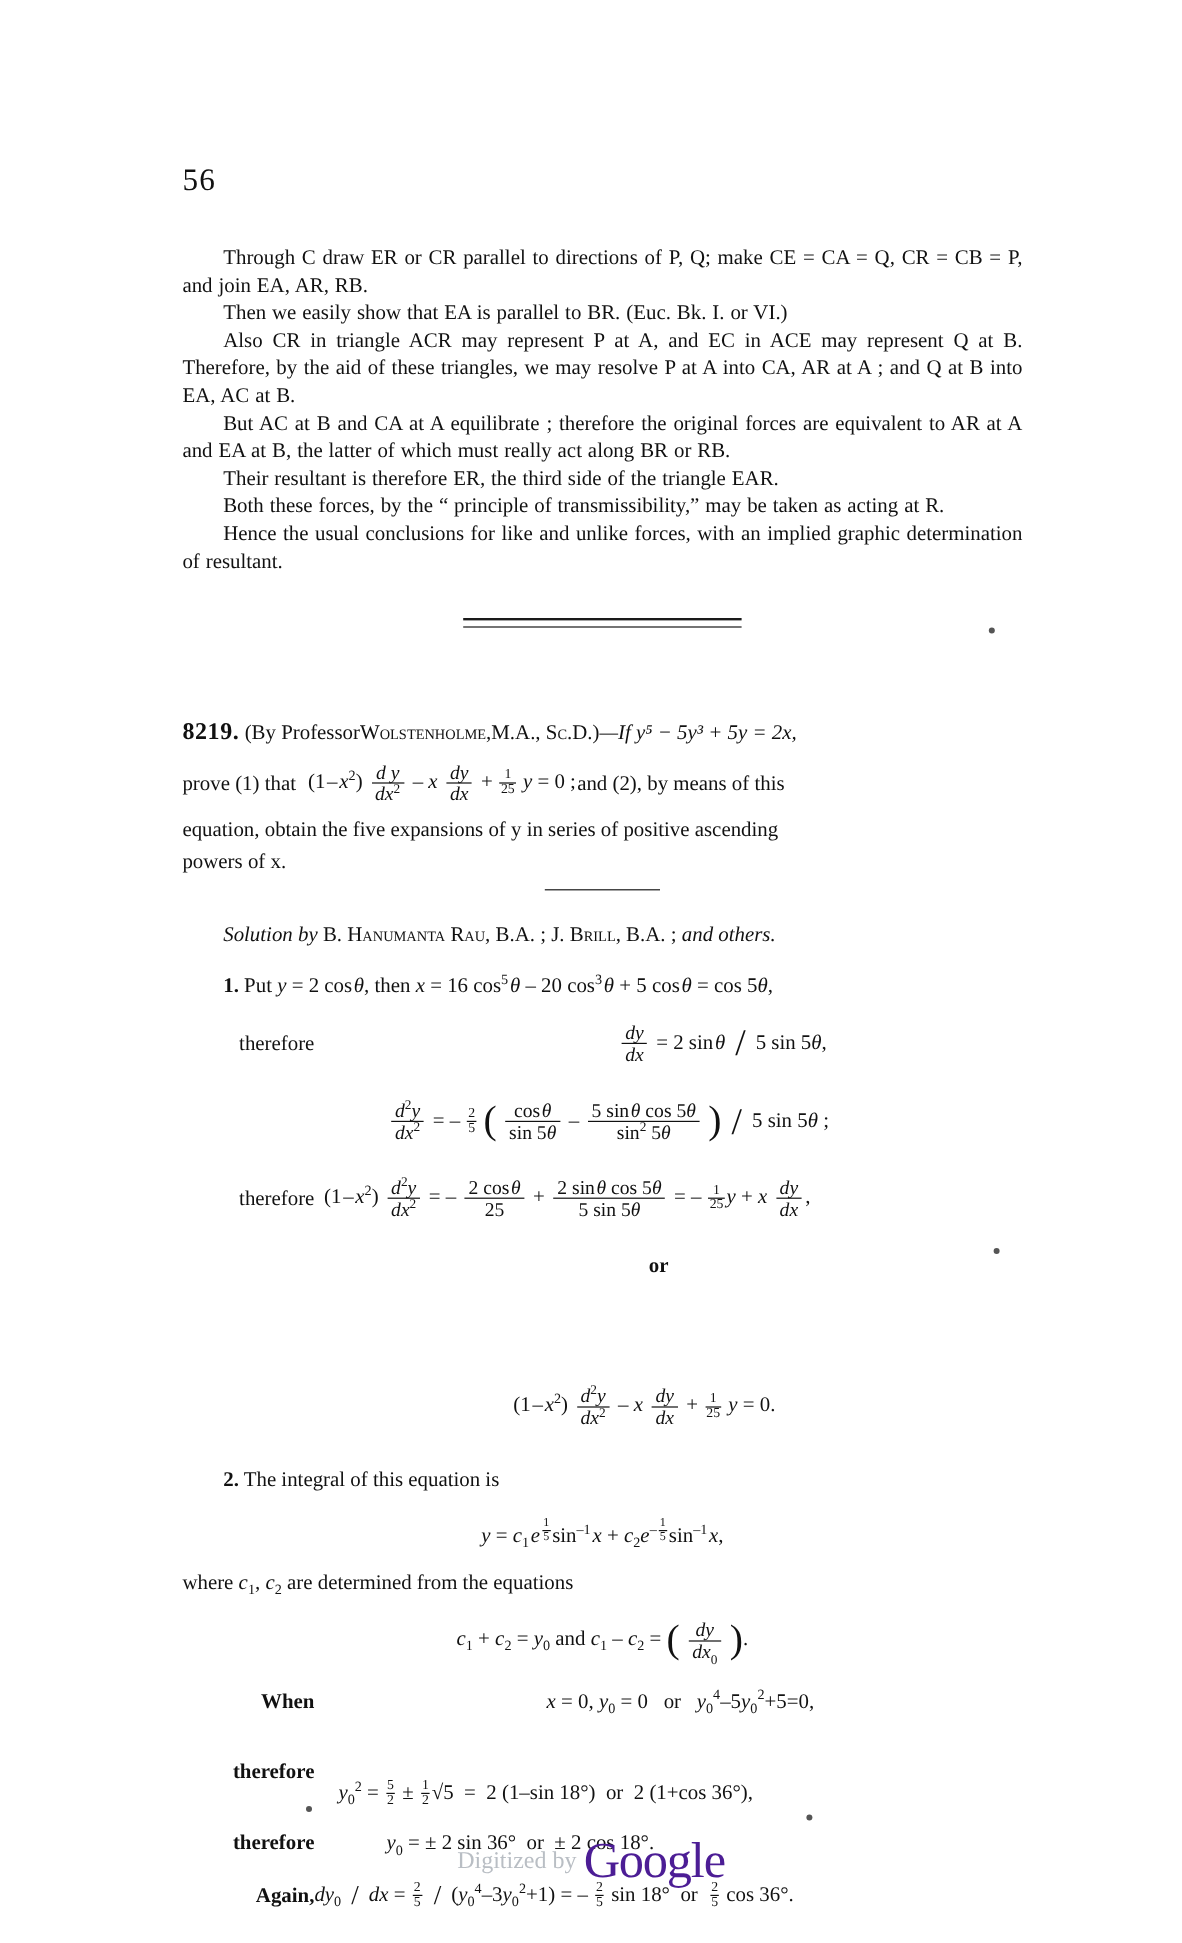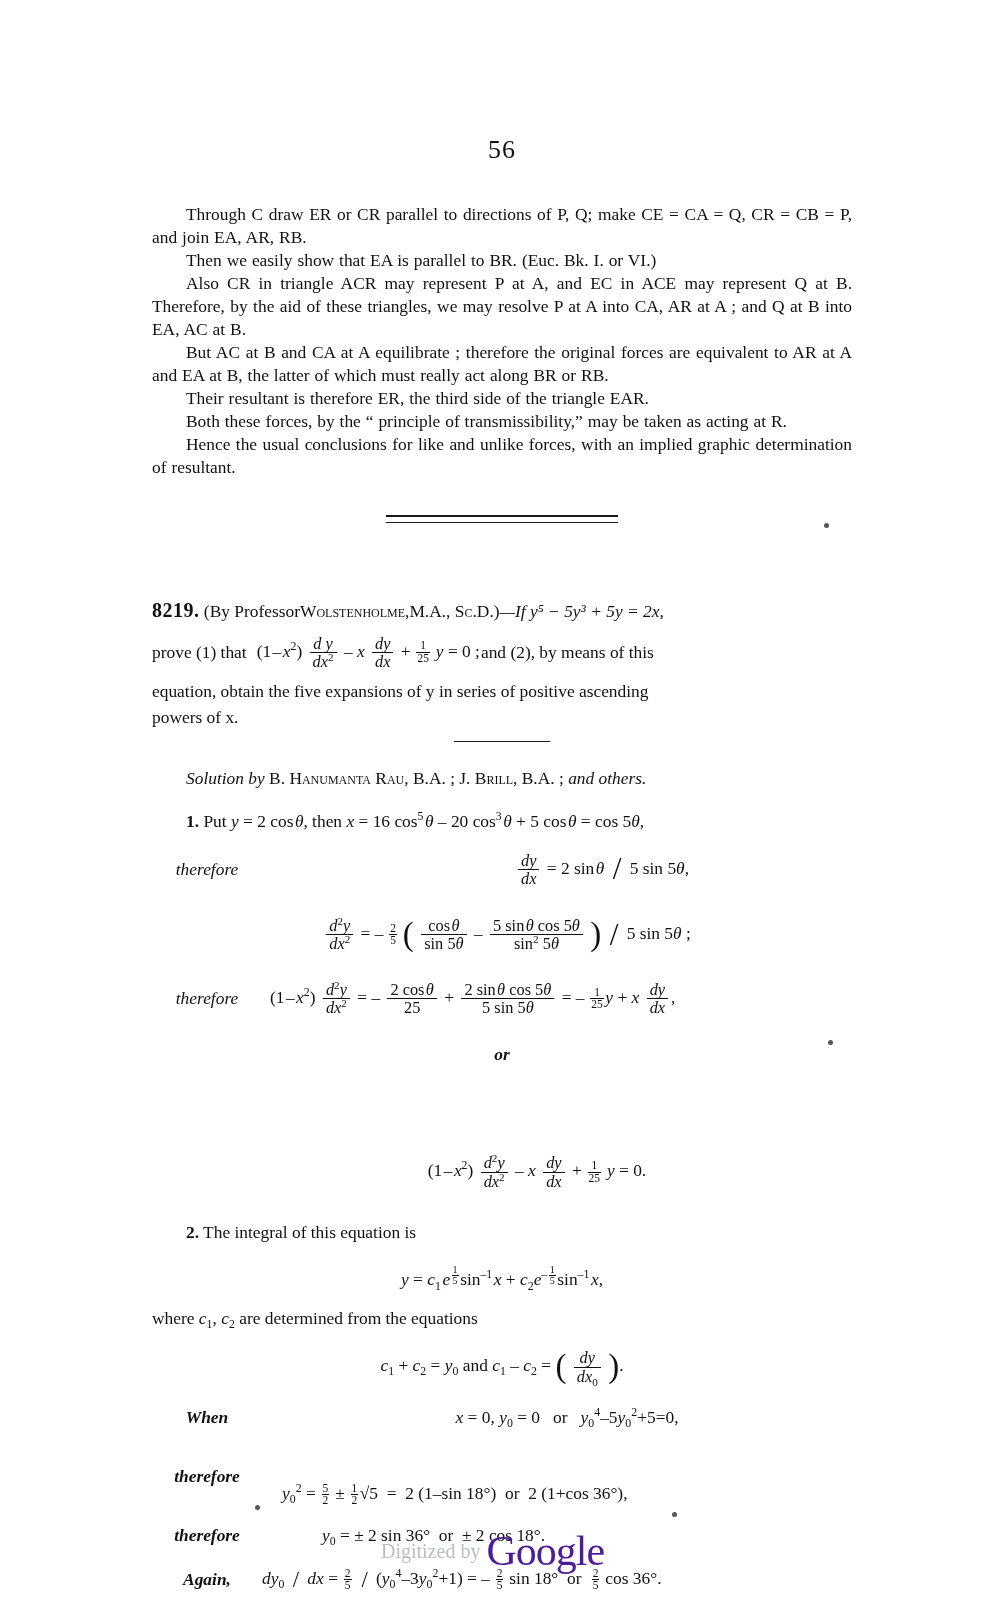--- a/index.html
+++ b/index.html
@@ -21,21 +21,20 @@
     height: 1619px;
     box-sizing: border-box;
   }
   .content {
     position: absolute;
     left: 152px;
     top: 0;
     width: 700px;
   }
   .page-number {
-    text-align: center;
     font-size: 26px;
     letter-spacing: 1px;
     margin-top: 135px;
     margin-bottom: 38px;
     font-family: "Liberation Serif", serif;
   }
   p.para {
     font-size: 17.4px;
     line-height: 1.32;
     margin: 0 0 0 0;
@@ -81,22 +80,21 @@
   .math-row {
     display: flex;
     align-items: center;
     font-size: 17.4px;
     margin-top: 20px;
     min-height: 30px;
   }
   .math-row .lbl {
     width: 110px;
     flex: 0 0 110px;
-    text-align: center;
-    font-style: italic;
+    text-align: right;
   }
   .math-row .body {
     flex: 1 1 auto;
   }
   .math-center {
     text-align: center;
     font-size: 17.4px;
     margin-top: 18px;
   }
   .stepline {

